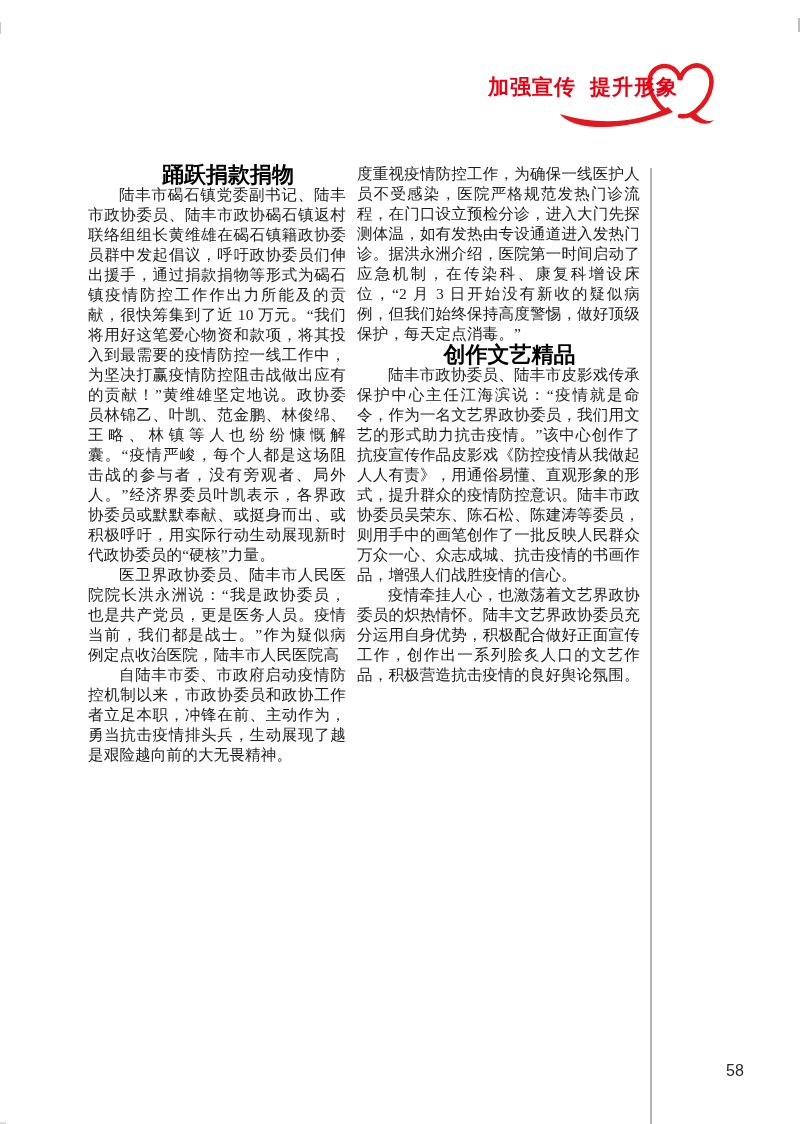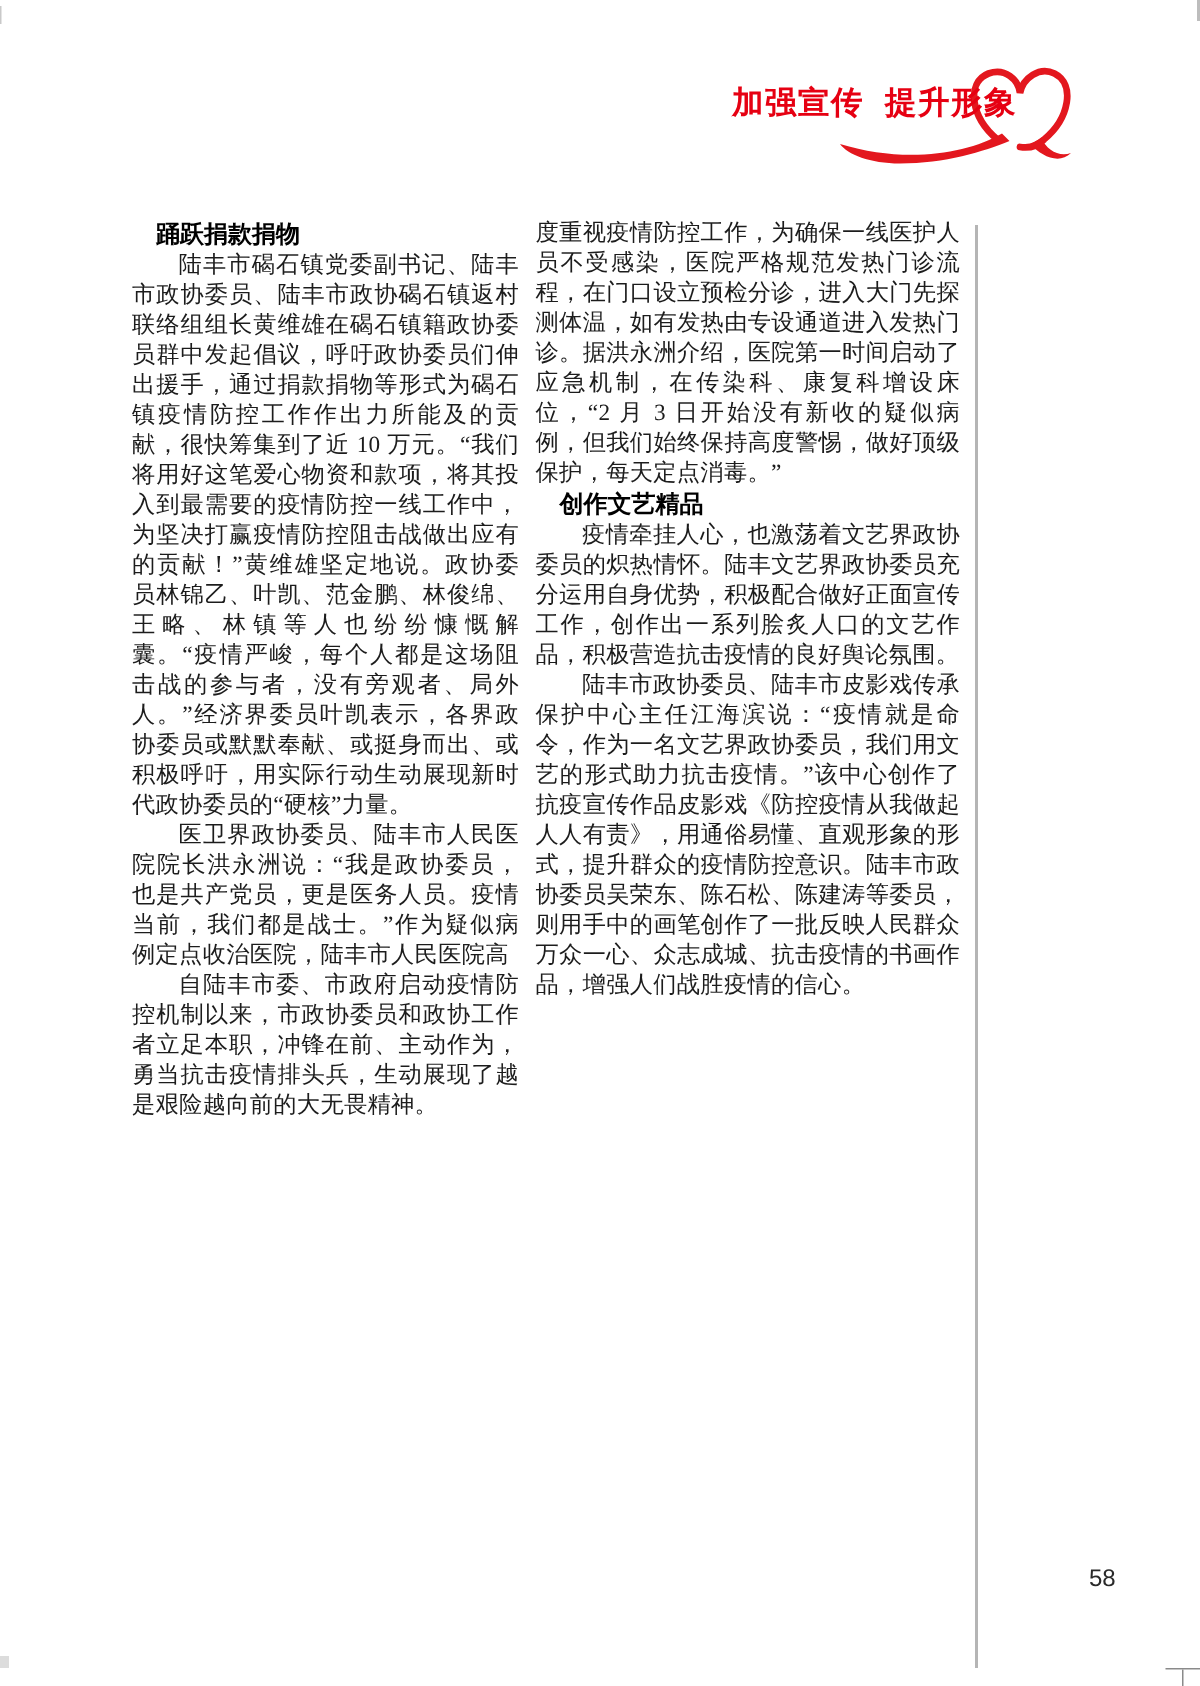--- a/index.html
+++ b/index.html
@@ -4,21 +4,21 @@
 <style>
   html, body { margin: 0; padding: 0; }
   body {
     width: 800px; height: 1124px;
     background: #ffffff;
     font-family: "Liberation Serif", serif;
     color: #1c1c1c;
     position: relative;
     overflow: hidden;
   }
-  .page { position: absolute; inset: 0; background: #fff; }
+  .page { position: absolute; inset: 0; background: #fff; margin-top: 18px; }
 
   
   .header-slogan {
     position: absolute;
     top: 56px; left: 488px;
     font-family: "Liberation Sans", sans-serif;
     font-weight: bold;
     font-size: 21px;
     line-height: 25px;
     color: #e60012;
@@ -49,24 +49,25 @@
     line-height: 20px;
     text-align: justify;
     text-justify: inter-ideograph;
     letter-spacing: 0.2px;
   }
   .para.indent { text-indent: 2em; }
   .heading {
     margin: 0;
     font-family: "Liberation Sans", sans-serif;
     font-weight: bold;
-    font-size: 16px;
+    font-size: 22px;
     line-height: 21px;
     text-indent: 1em;
     color: #000;
+    text-align: center;
   }
 
   
   .column-divider {
     position: absolute;
     left: 650px; top: 150px;
     width: 2px; height: 962px;
     background: #b5b5b5;
   }
   .page-number {
@@ -109,22 +110,22 @@
   <div class="columns">
     <div class="col-left">
       <h3 class="heading">踊跃捐款捐物</h3>
       <p class="para indent">陆丰市碣石镇党委副书记、陆丰市政协委员、陆丰市政协碣石镇返村联络组组长黄维雄在碣石镇籍政协委员群中发起倡议，呼吁政协委员们伸出援手，通过捐款捐物等形式为碣石镇疫情防控工作作出力所能及的贡献，很快筹集到了近 10 万元。“我们将用好这笔爱心物资和款项，将其投入到最需要的疫情防控一线工作中，为坚决打赢疫情防控阻击战做出应有的贡献！”黄维雄坚定地说。政协委员林锦乙、叶凯、范金鹏、林俊绵、王略、林镇等人也纷纷慷慨解囊。“疫情严峻，每个人都是这场阻击战的参与者，没有旁观者、局外人。”经济界委员叶凯表示，各界政协委员或默默奉献、或挺身而出、或积极呼吁，用实际行动生动展现新时代政协委员的“硬核”力量。</p>
       <p class="para indent">医卫界政协委员、陆丰市人民医院院长洪永洲说：“我是政协委员，也是共产党员，更是医务人员。疫情当前，我们都是战士。”作为疑似病例定点收治医院，陆丰市人民医院高</p>
       <p class="para indent">自陆丰市委、市政府启动疫情防控机制以来，市政协委员和政协工作者立足本职，冲锋在前、主动作为，勇当抗击疫情排头兵，生动展现了越是艰险越向前的大无畏精神。</p>
     </div>
     <div class="col-right">
       <p class="para">度重视疫情防控工作，为确保一线医护人员不受感染，医院严格规范发热门诊流程，在门口设立预检分诊，进入大门先探测体温，如有发热由专设通道进入发热门诊。据洪永洲介绍，医院第一时间启动了应急机制，在传染科、康复科增设床位，“2 月 3 日开始没有新收的疑似病例，但我们始终保持高度警惕，做好顶级保护，每天定点消毒。”</p>
       <h3 class="heading">创作文艺精品</h3>
+      <p class="para indent">陆丰市政协委员、陆丰市皮影戏传承保护中心主任江海滨说：“疫情就是命令，作为一名文艺界政协委员，我们用文艺的形式助力抗击疫情。”该中心创作了抗疫宣传作品皮影戏《防控疫情从我做起人人有责》，用通俗易懂、直观形象的形式，提升群众的疫情防控意识。陆丰市政协委员吴荣东、陈石松、陈建涛等委员，则用手中的画笔创作了一批反映人民群众万众一心、众志成城、抗击疫情的书画作品，增强人们战胜疫情的信心。</p>
       <p class="para indent">疫情牵挂人心，也激荡着文艺界政协委员的炽热情怀。陆丰文艺界政协委员充分运用自身优势，积极配合做好正面宣传工作，创作出一系列脍炙人口的文艺作品，积极营造抗击疫情的良好舆论氛围。</p>
-      <p class="para indent">陆丰市政协委员、陆丰市皮影戏传承保护中心主任江海滨说：“疫情就是命令，作为一名文艺界政协委员，我们用文艺的形式助力抗击疫情。”该中心创作了抗疫宣传作品皮影戏《防控疫情从我做起人人有责》，用通俗易懂、直观形象的形式，提升群众的疫情防控意识。陆丰市政协委员吴荣东、陈石松、陈建涛等委员，则用手中的画笔创作了一批反映人民群众万众一心、众志成城、抗击疫情的书画作品，增强人们战胜疫情的信心。</p>
     </div>
   </div>
 
   <div class="column-divider"></div>
 
   <div class="page-number">58</div>
 
   <div class="crop-mark crop-tl"></div>
   <div class="crop-mark crop-tr"></div>
   <div class="crop-mark crop-bl"></div>

